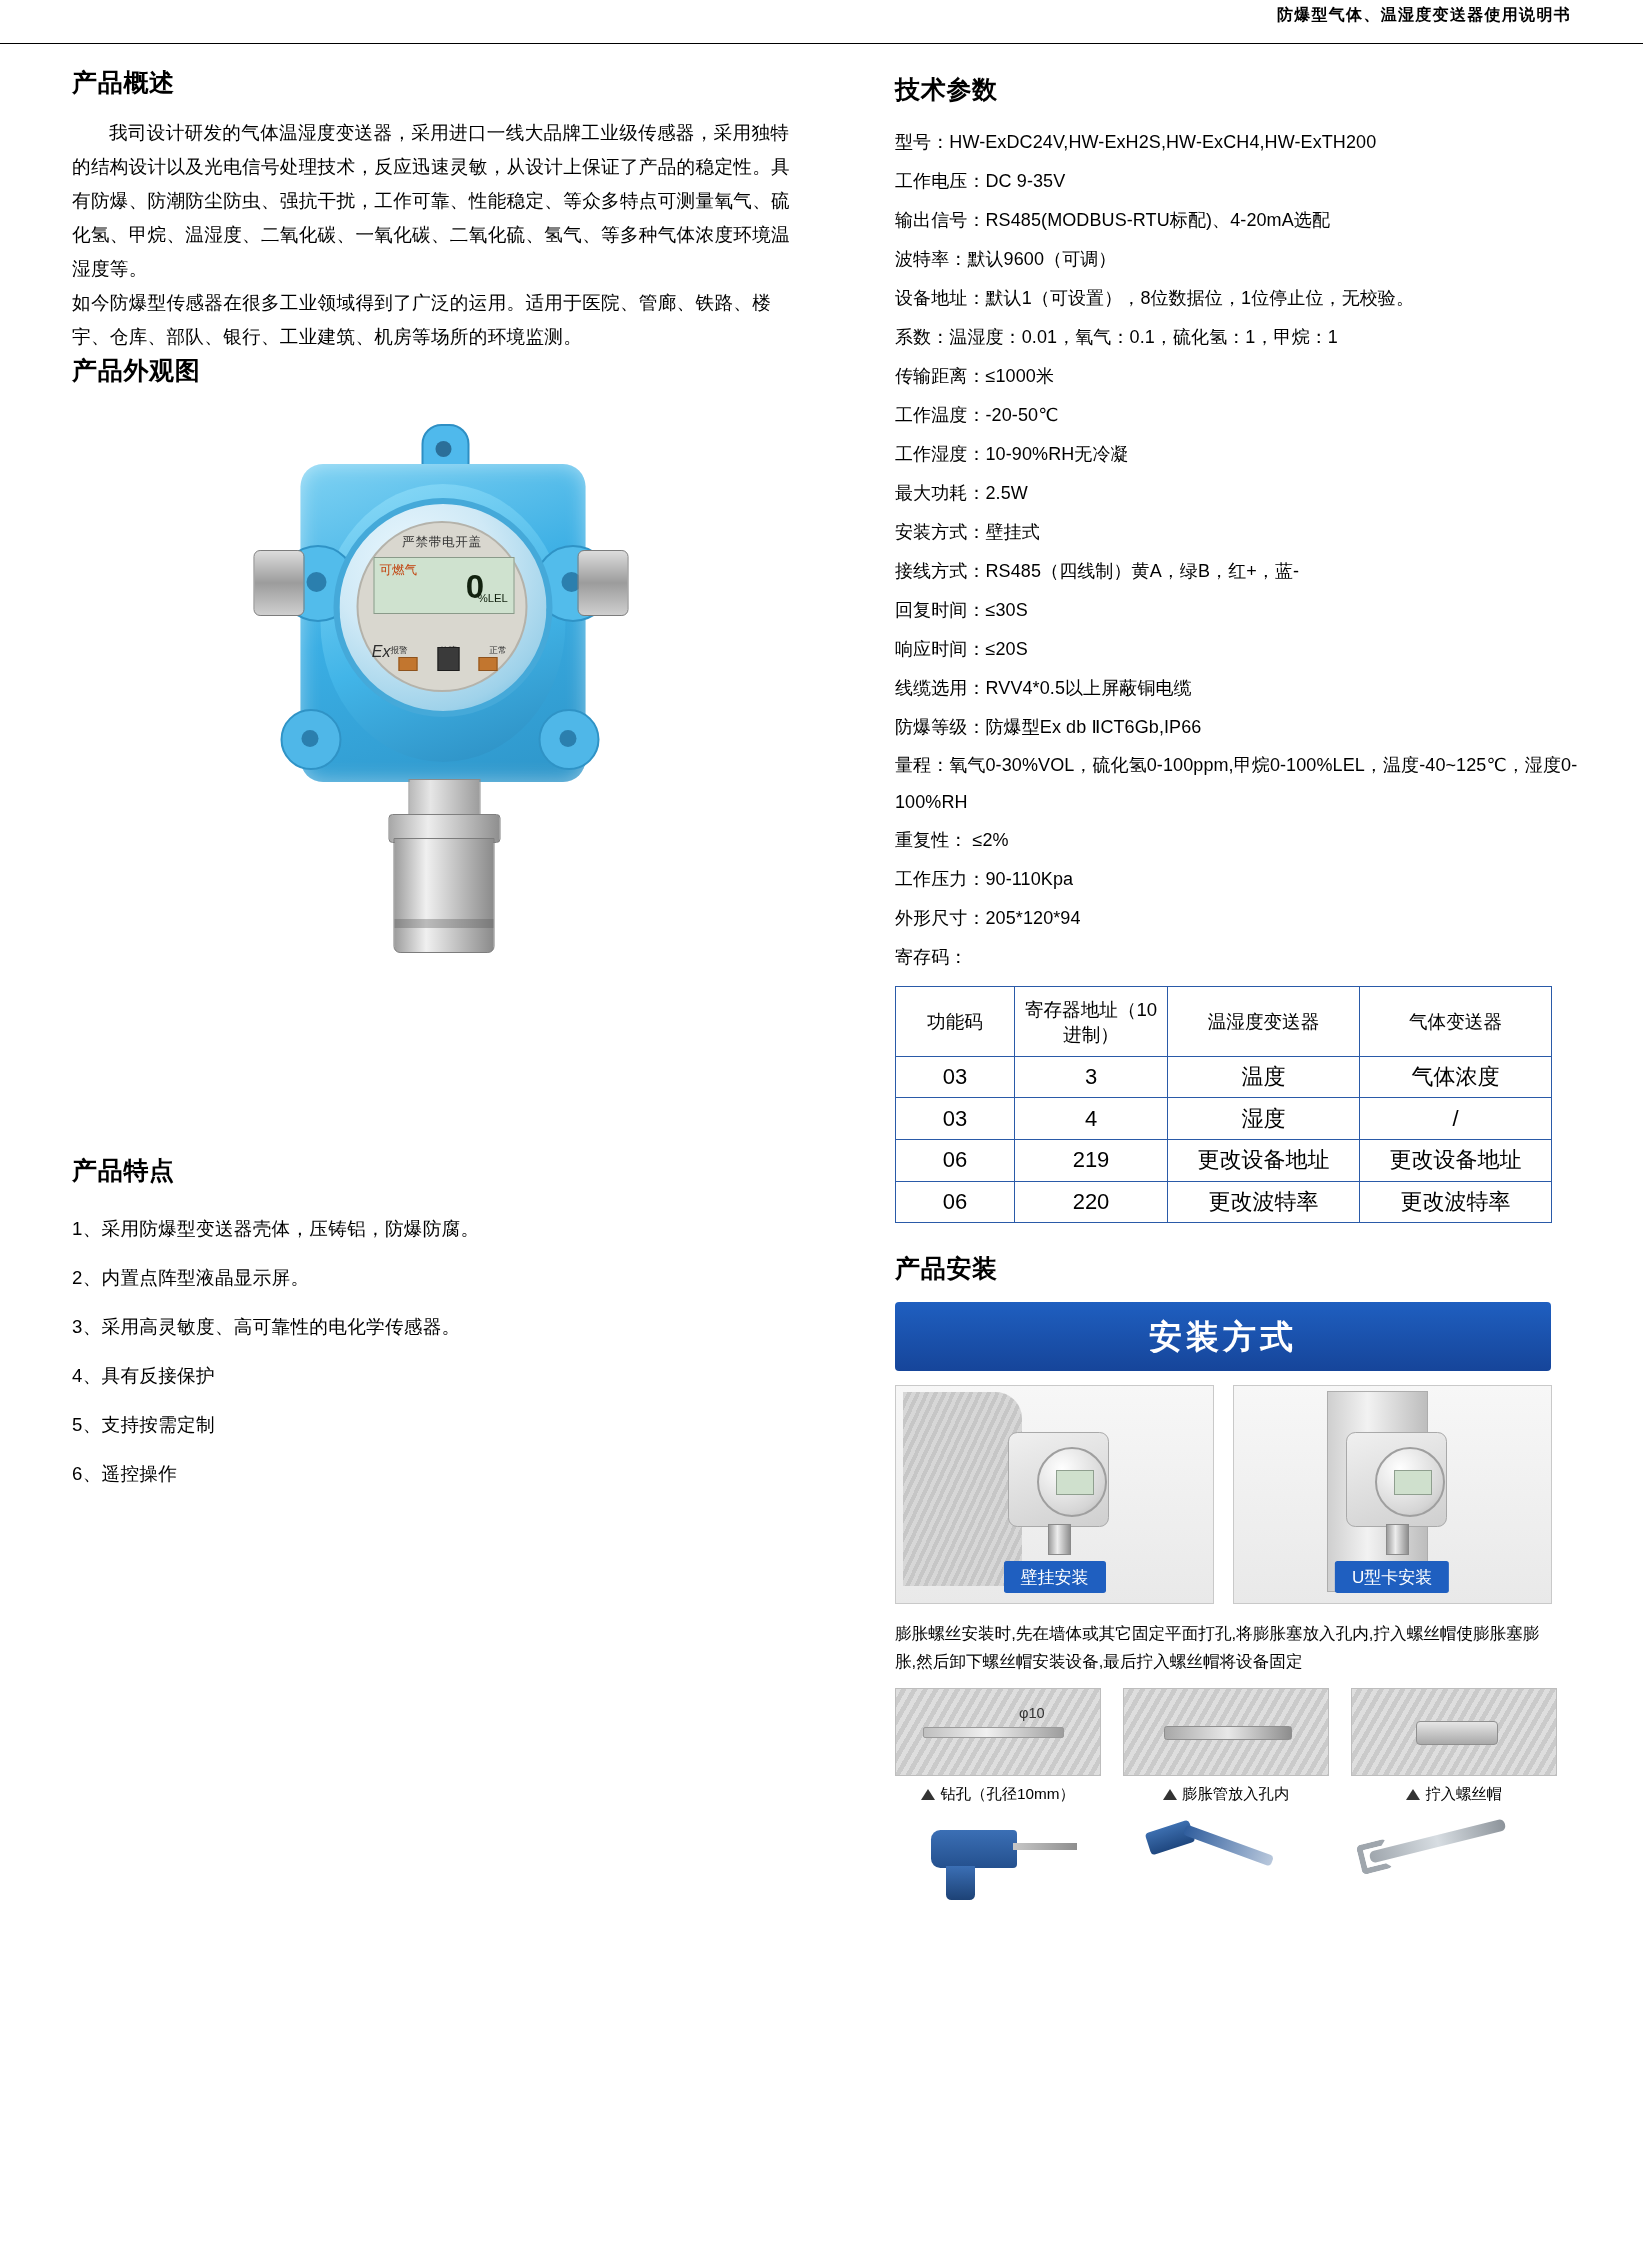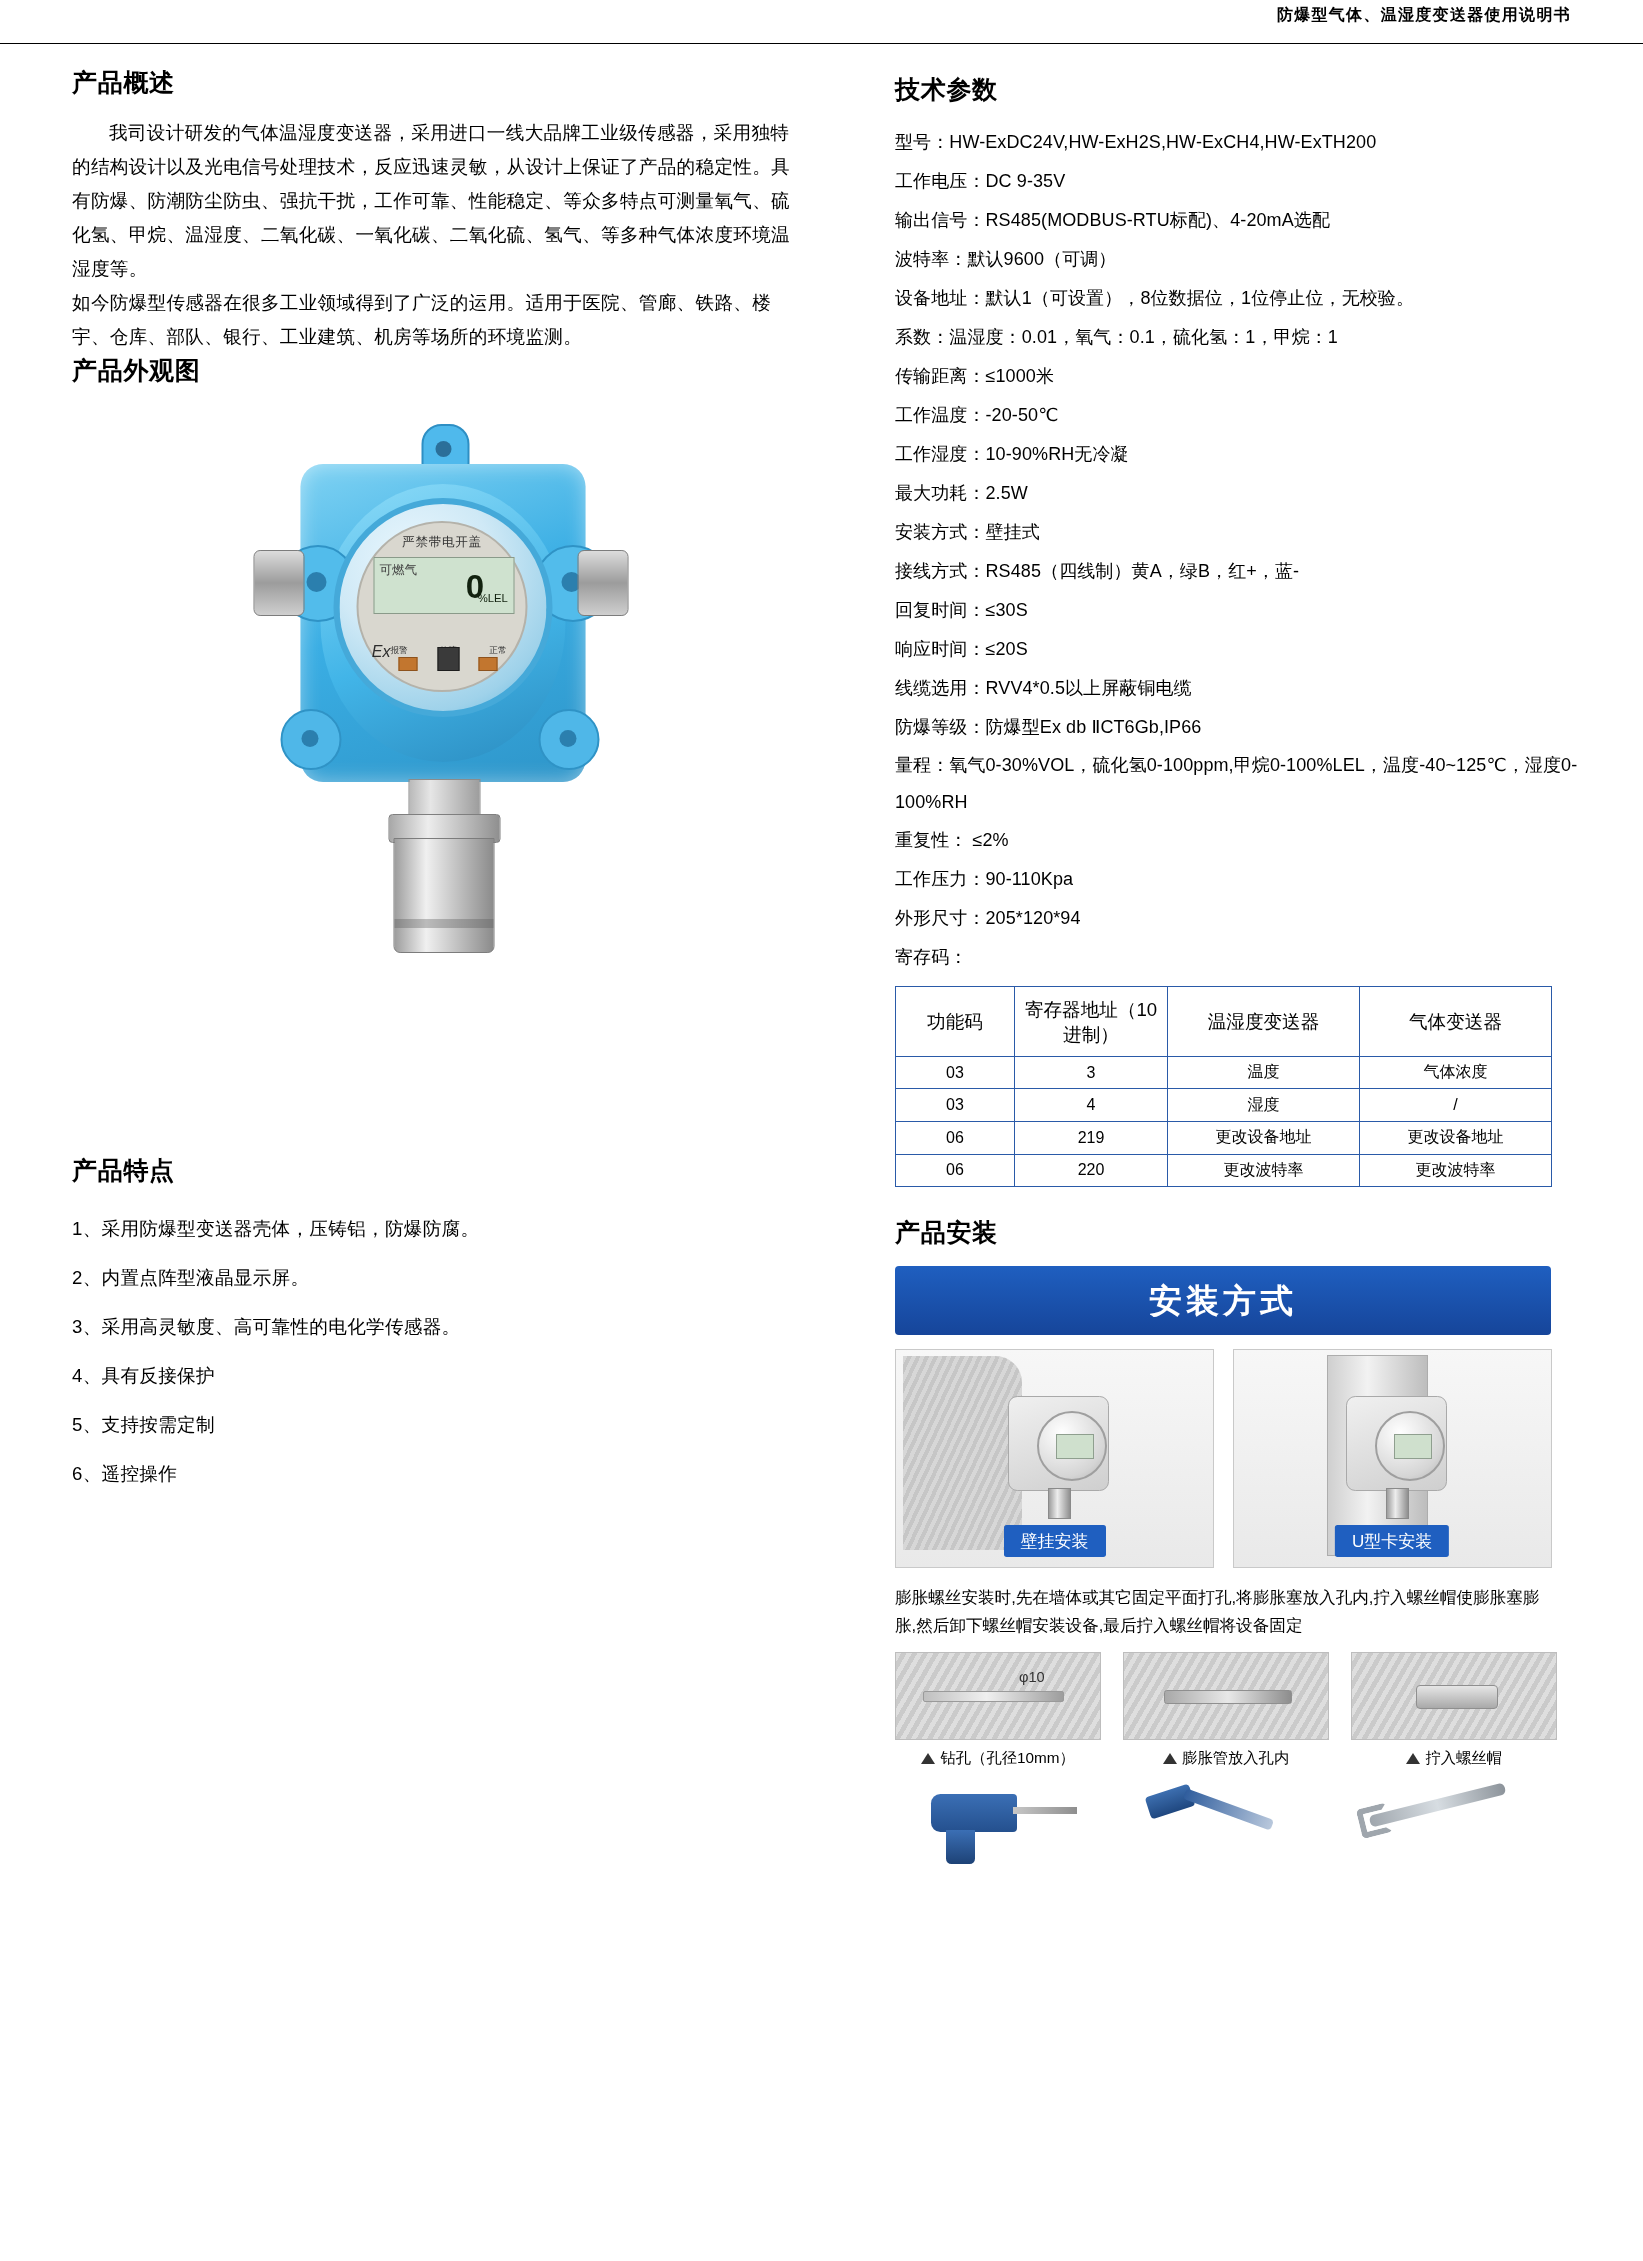--- a/index.html
+++ b/index.html
@@ -204,21 +204,21 @@
     height: 57px;
     background: #cfe2cf;
     border: 1.3px solid #8a9a8a;
     box-sizing: border-box;
   }
   .lcd .gas {
     position: absolute;
     left: 5.3px;
     top: 4px;
     font-size: 12.6px;
-    color: #404040;
+    color: #c2410c;
   }
   .lcd .value {
     position: absolute;
     right: 29px;
     top: 12px;
     font-size: 33px;
     font-weight: bold;
     color: #12220f;
     line-height: 33px;
   }
@@ -366,21 +366,21 @@
   
   table.reg {
     border-collapse: collapse;
     width: 656px;
     margin-top: 9.3px;
     table-layout: fixed;
   }
   table.reg td, table.reg th {
     border: 1.3px solid #2a5aa8;
     text-align: center;
-    font-size: 16px;
+    font-size: 22px;
     padding: 5.3px 2.7px;
     font-weight: normal;
   }
   table.reg thead td {
     font-size: 18.6px;
     line-height: 25px;
     padding: 9.3px 2.7px;
   }
   table.reg col.c1 { width: 119px; }
   table.reg col.c2 { width: 153px; }

